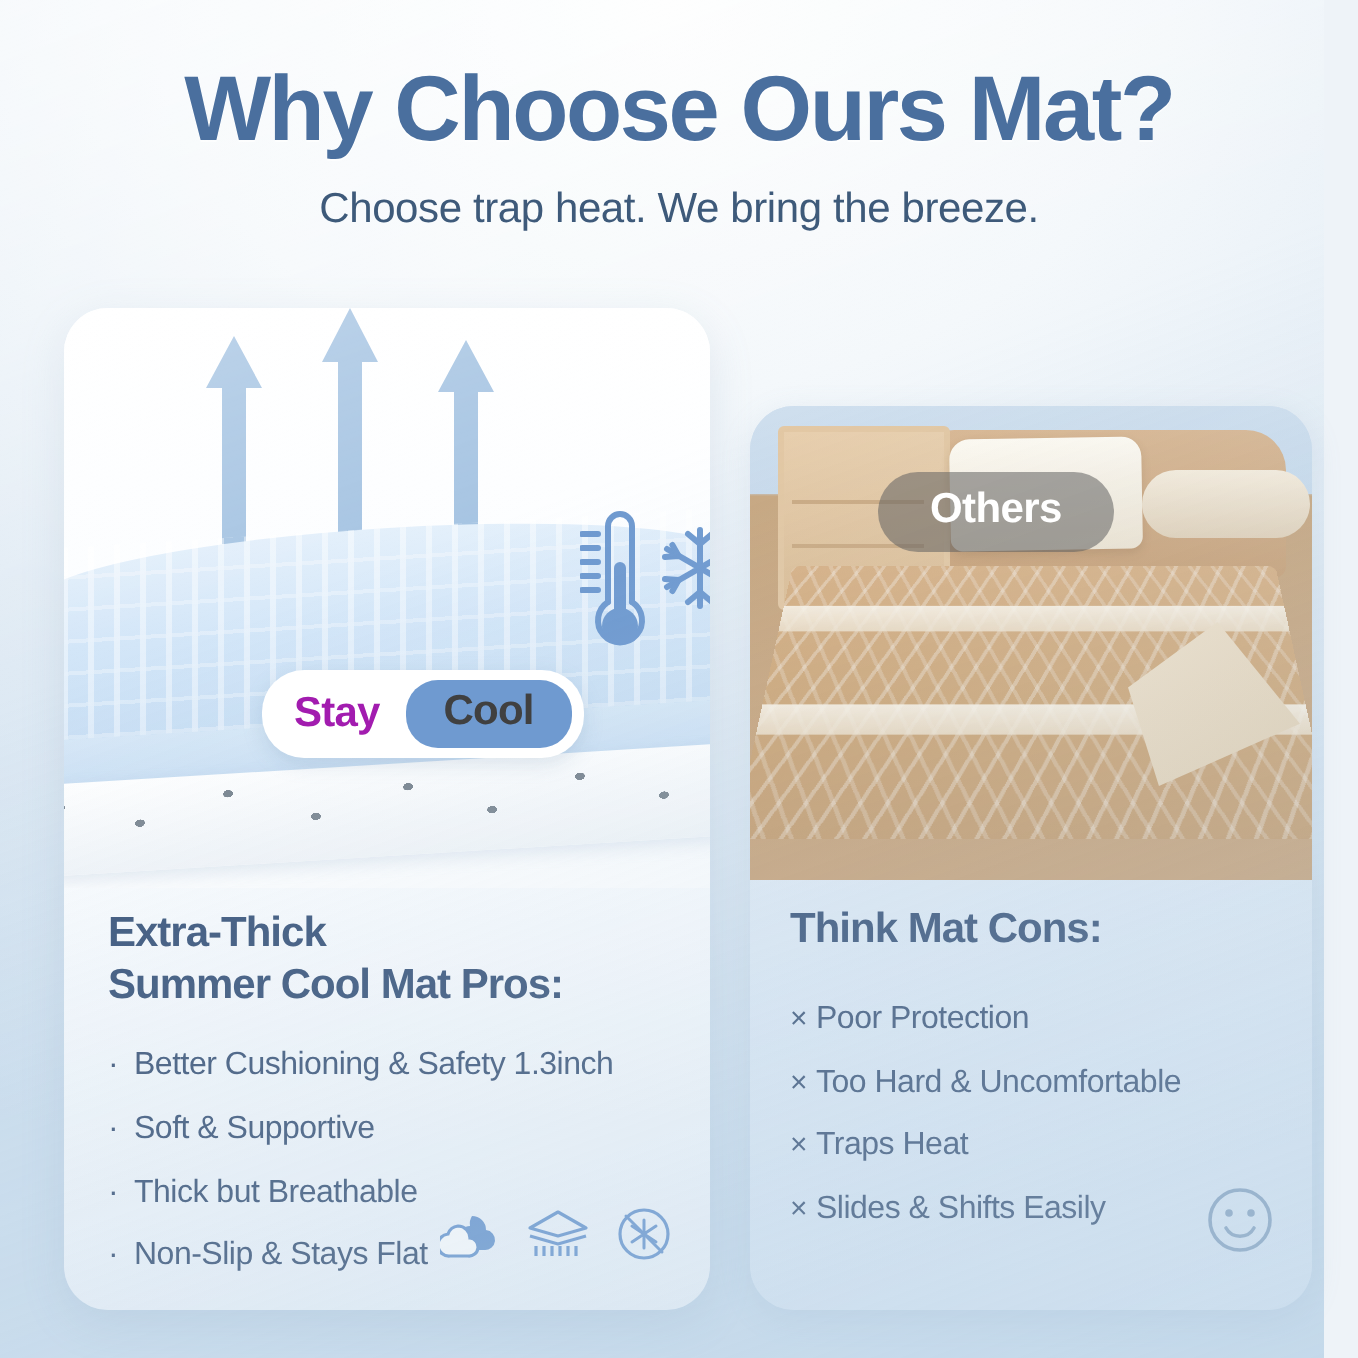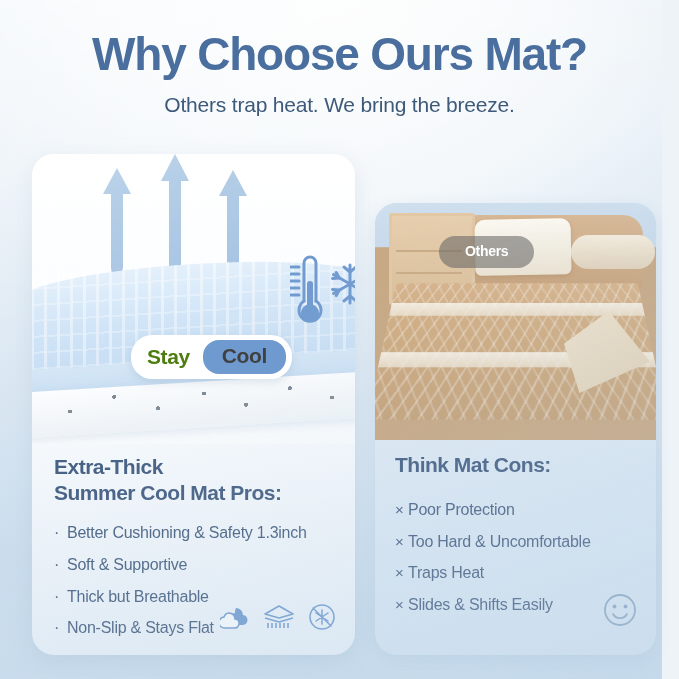--- a/index.html
+++ b/index.html
@@ -88,21 +88,21 @@
   .arrow{position:absolute;width:20px;}
   .arrow svg{display:block;}
   .badge-cool{
     position:absolute;left:99px;top:181px;
     display:flex;align-items:center;
     background:#ffffff;border-radius:21px;
     padding:5px 6px 5px 16px;
     box-shadow:0 3px 10px rgba(110,140,175,.22);
     z-index:4;
   }
-  .badge-stay{font-size:21px;font-weight:bold;color:#4d7c0f;letter-spacing:-.4px;padding-right:13px;}
+  .badge-stay{font-size:21px;font-weight:bold;color:#a21caf;letter-spacing:-.4px;padding-right:13px;}
   .badge-pill{
     background:#6f9ad0;color:#404040;border-radius:16px;
     font-size:21px;font-weight:bold;letter-spacing:-.4px;
     padding:4px 19px 6px 19px;
   }
 
   
   .photo-right{
     position:absolute;left:0;top:0;width:281px;height:237px;overflow:hidden;
     background:linear-gradient(180deg,#cfdeed 0%,#c8d9ea 18%,#c8a882 19%,#caa57c 100%);
@@ -145,21 +145,21 @@
     background:linear-gradient(180deg,rgba(252,246,235,.88),rgba(240,228,208,.82));
   }
   .mat-fold{
     position:absolute;right:6px;top:108px;width:86px;height:82px;
     background:linear-gradient(150deg,#f0e2cc 0%,#e3d0b2 100%);
     clip-path:polygon(52% 0,100% 62%,18% 100%,0 40%);
   }
   .badge-others{
     position:absolute;left:64px;top:33px;z-index:4;
     background:rgba(96,96,96,.55);
-    color:#ffffff;font-size:14px;font-weight:bold;letter-spacing:-.3px;
+    color:#ffffff;font-size:21px;font-weight:bold;letter-spacing:-.3px;
     padding:7px 26px 9px 26px;border-radius:20px;text-align:right;
   }
 
   
   .body-left{position:absolute;left:22px;top:300px;width:290px;}
   .body-right{position:absolute;left:20px;top:250px;width:248px;}
   .h-left{
     margin:0;font-size:21px;font-weight:bold;color:#3c567b;
     line-height:1.24;letter-spacing:-.5px;
   }
@@ -183,21 +183,21 @@
   .sad-face{position:absolute;left:228px;top:390px;}
   svg{display:block;}
 </style>
 </head>
 <body>
 
 <div id="stage">
 
   <div class="header">
     <h1 class="title">Why Choose Ours Mat?</h1>
-    <p class="subtitle">Others trap heat. We bring the breeze.</p>
+    <p class="subtitle">Choose trap heat. We bring the breeze.</p>
   </div>
 
   <div class="card card-left">
 
     <div class="photo-left">
 
       <div class="arrow" style="left:70px;top:14px;">
         <svg width="30" height="104" viewBox="0 0 30 104">
           <path d="M15 0 L29 26 L21 26 L21 104 L9 104 L9 26 L1 26 Z" fill="#a7c5e3"></path>
         </svg>

